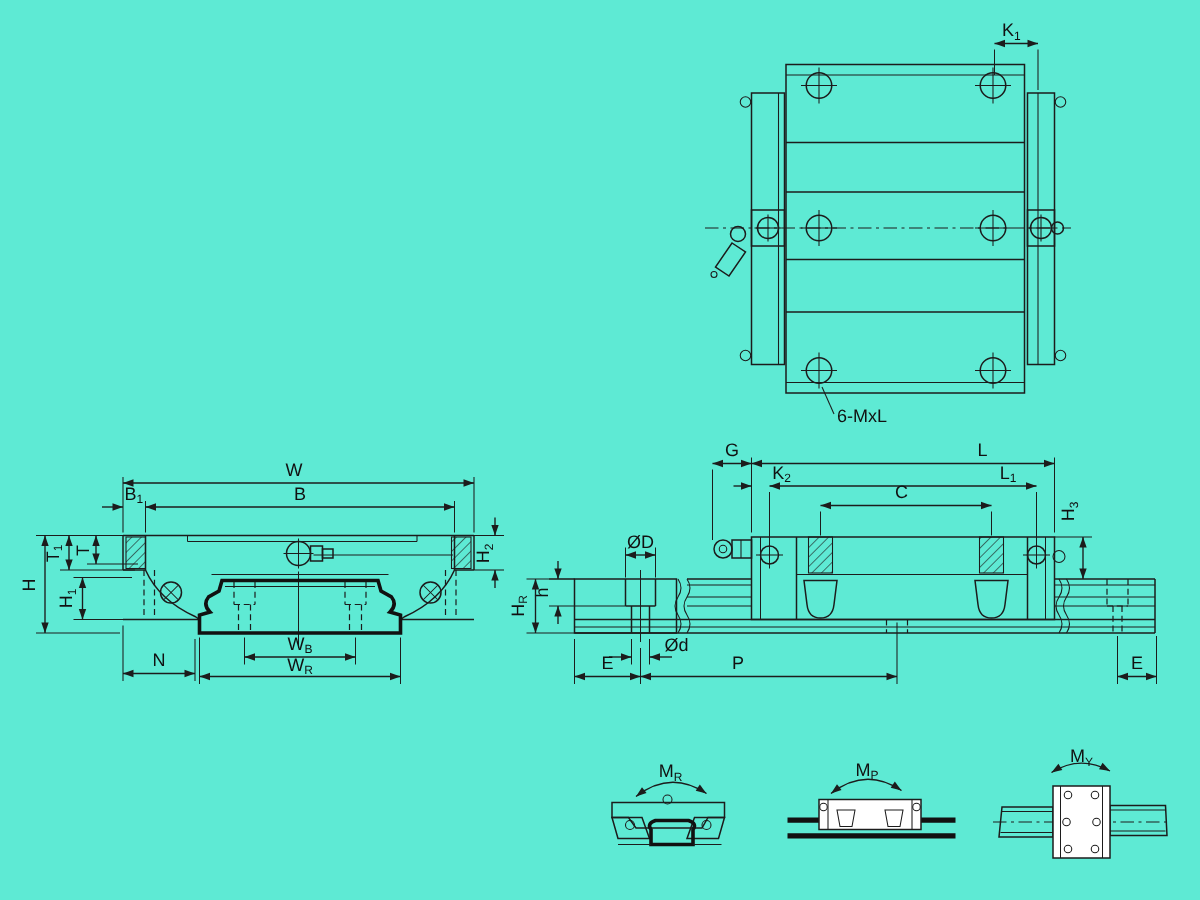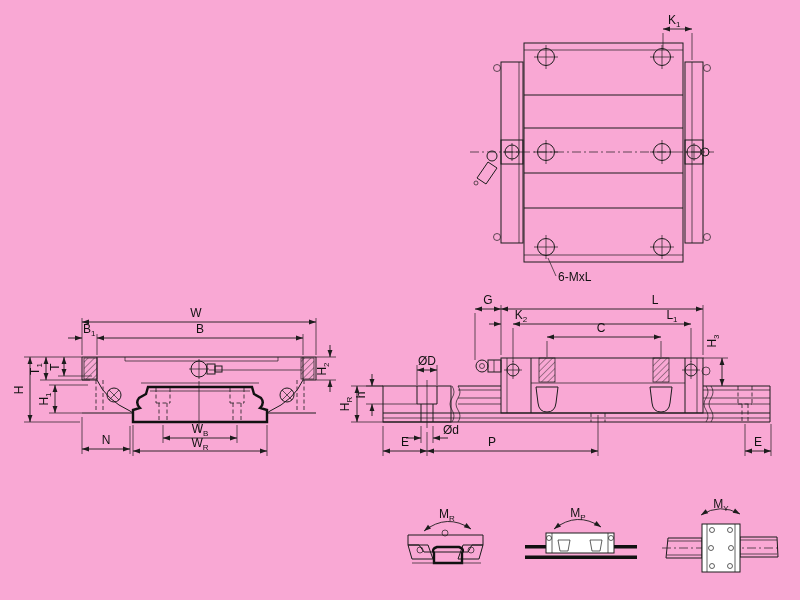--- a/index.html
+++ b/index.html
@@ -1,16 +1,16 @@
 <!DOCTYPE html>
 <html><head>
 <meta charset="utf-8">
 <style>
   html,body{margin:0;padding:0;background:#ffffff;}
-  .stage{position:relative;width:800px;height:600px;background:#f9a8d4;overflow:hidden;}
+  .stage{position:relative;width:800px;height:600px;background:#5eead4;overflow:hidden;}
   svg{display:block;}
   .ln{stroke:#1c1c1c;stroke-width:1;fill:none;}
   .thin{stroke:#1c1c1c;stroke-width:.7;fill:none;}
   .bold{stroke:#111;stroke-width:2.4;fill:none;}
   .dimln{stroke:#1c1c1c;stroke-width:.9;fill:none;}
   .ext{stroke:#1c1c1c;stroke-width:.7;fill:none;}
   .dash{stroke:#1c1c1c;stroke-width:.8;fill:none;stroke-dasharray:4 2.5;}
   .cl{stroke:#1c1c1c;stroke-width:.7;fill:none;stroke-dasharray:9 3 2 3;}
   .wav{stroke:#1c1c1c;stroke-width:.7;fill:none;}
   .lbl{font-family:"Liberation Sans","DejaVu Sans",sans-serif;font-size:12px;fill:#111;}

